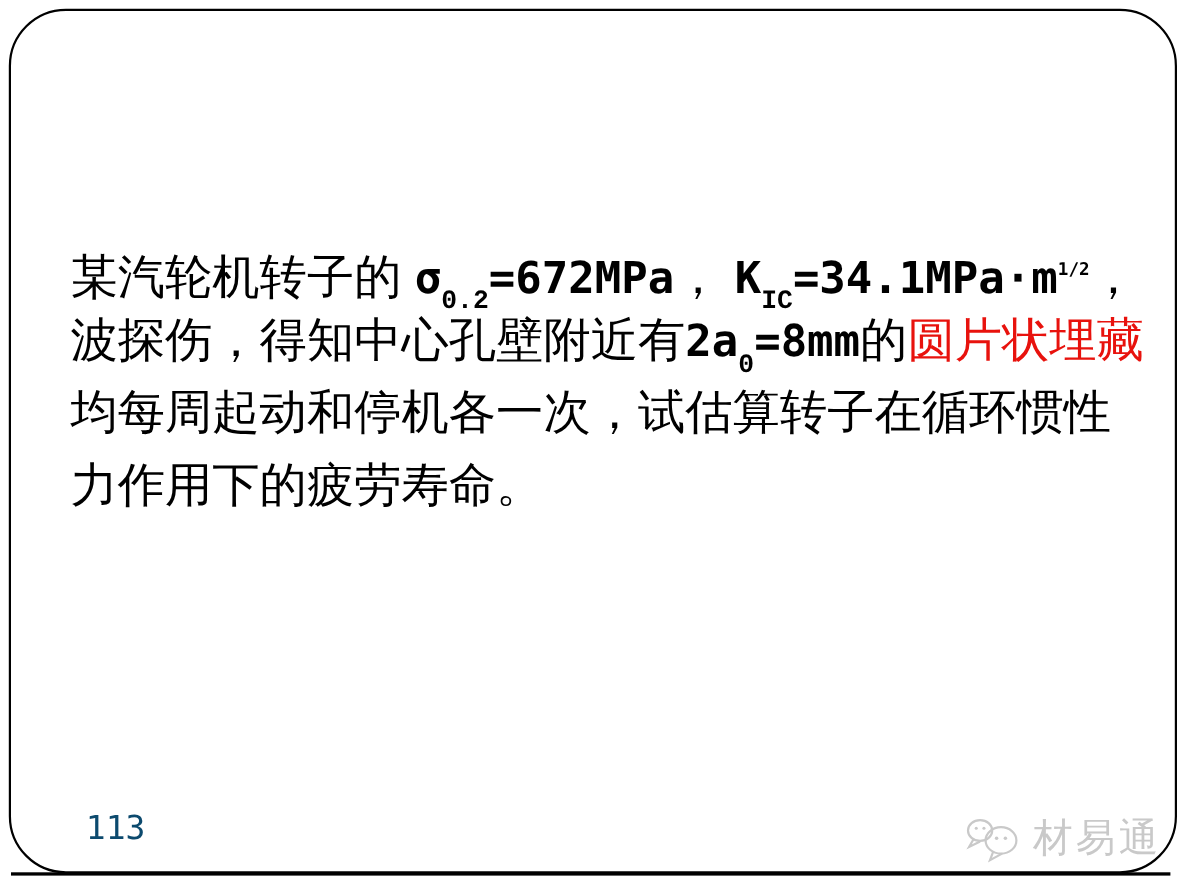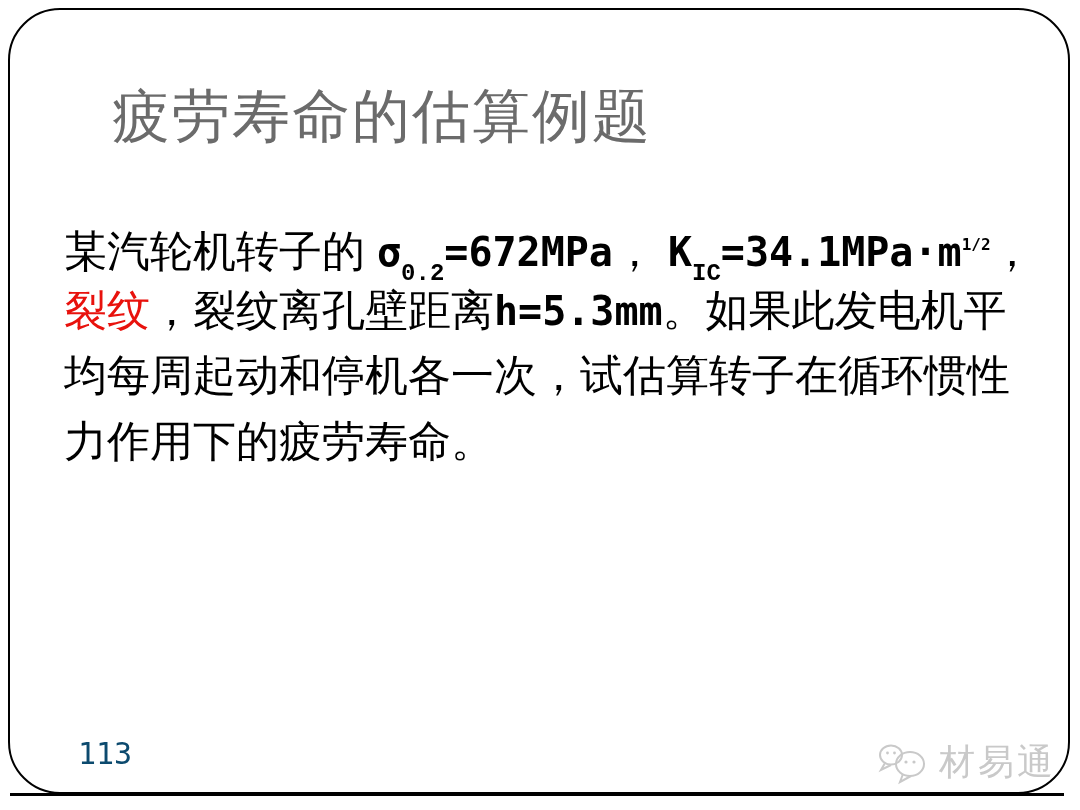--- a/index.html
+++ b/index.html
@@ -27,28 +27,27 @@
              font-family:"Liberation Sans","DejaVu Sans",sans-serif;
              text-shadow:1px 1px 0 #ffffff;}
 </style>
 </head>
 <body>
 
 <div class="slide">
   <div class="frame"></div>
   <div class="bottom-rule"></div>
 
-  <h1 class="title">疲劳寿命的估算例题</h1>
 
   <div class="body">
     <div class="line">
       <span>某汽轮机转子的</span><span class="f sp">σ</span><span class="sub">0.2</span><span class="f">=672MPa</span><span>，</span><span class="f sp">K</span><span class="sub">IC</span><span class="f">=34.1MPa·m</span><span class="sup">1/2</span><span>，</span>
     </div>
     <div class="line">
-      <span class="red">裂纹</span><span>，裂纹离孔壁距离</span><span class="f">h=5.3mm</span><span>。如果此发电机平</span>
+      <span>波探伤，得知中心孔壁附近有</span><span class="f">2a</span><span class="sub">0</span><span class="f">=8mm</span><span>的</span><span class="red">圆片状埋藏</span>
     </div>
     <div class="line">
       <span>均每周起动和停机各一次，试估算转子在循环惯性</span>
     </div>
     <div class="line">
       <span>力作用下的疲劳寿命。</span>
     </div>
   </div>
 
   <div class="page-num">113</div>

